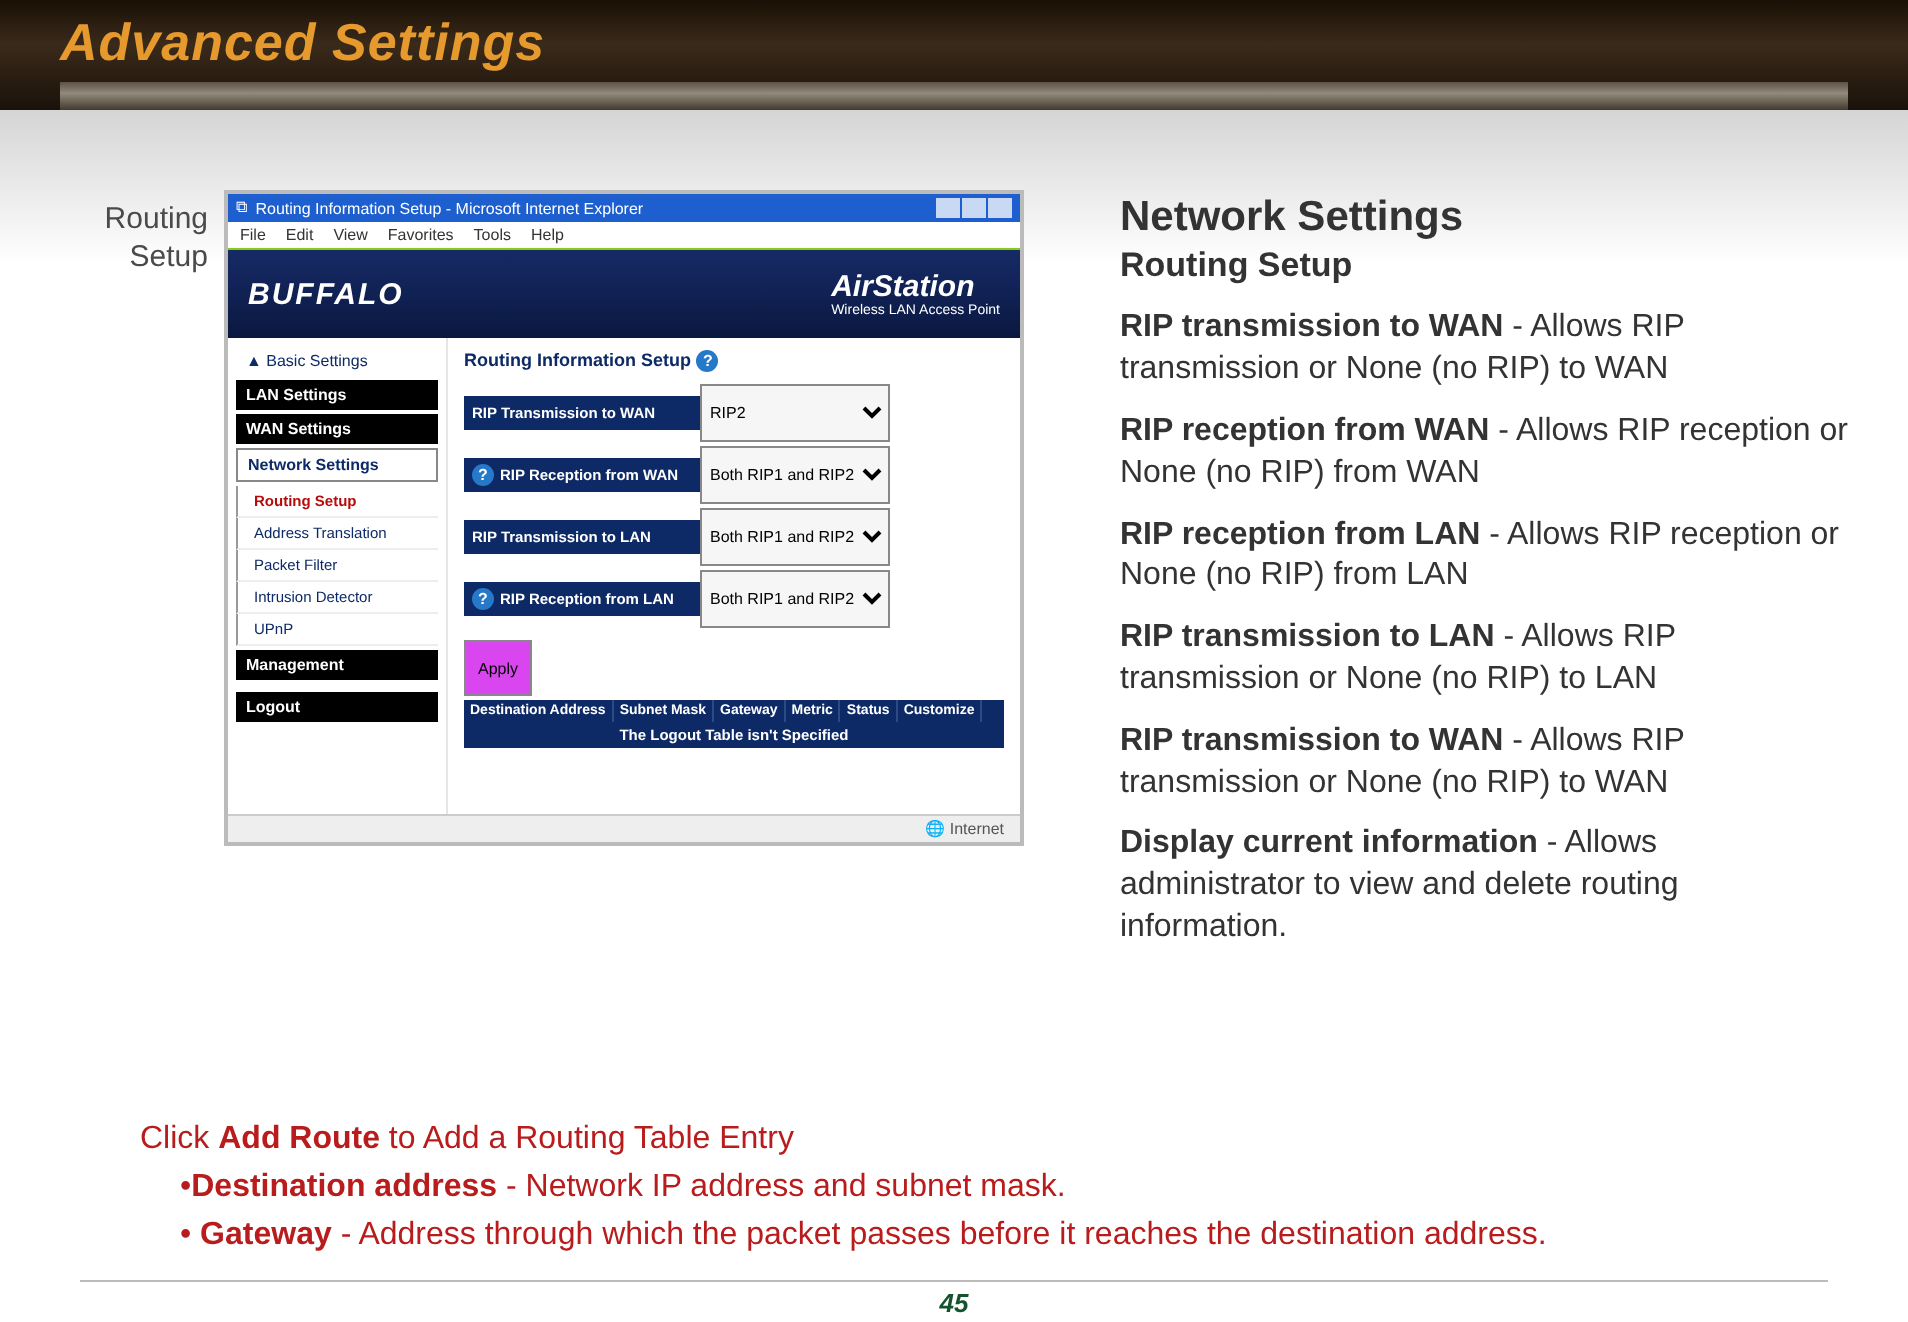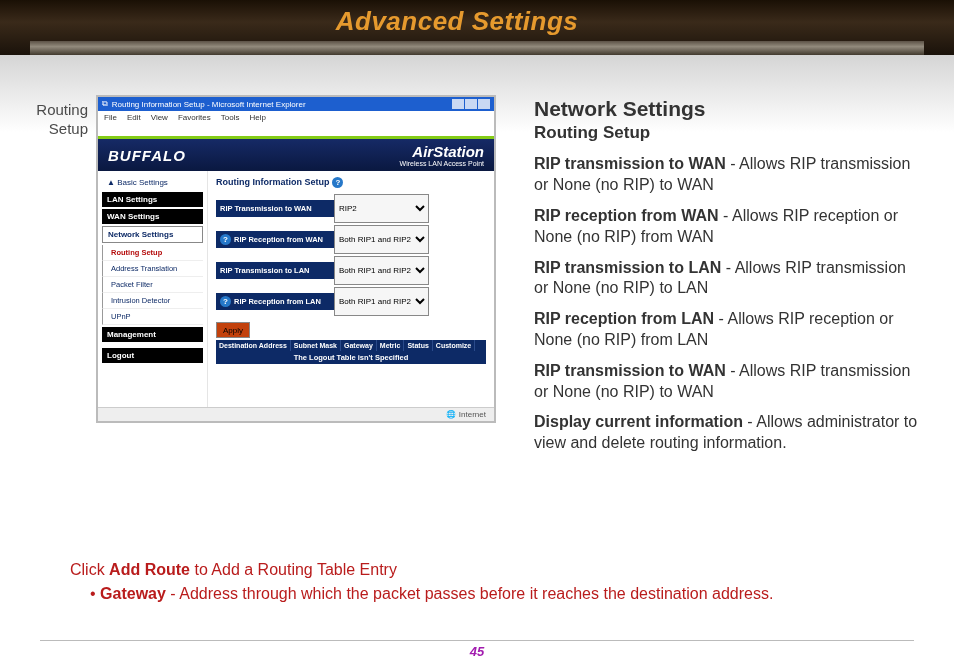--- a/index.html
+++ b/index.html
@@ -11,38 +11,38 @@
     position: relative;
     overflow: hidden;
   }
   .header-band {
     width: 100%;
     background: linear-gradient(to bottom, #1a1005 0%, #3a2a1a 40%, #1a120a 100%);
     padding: 6px 30px 0 30px;
     position: relative;
   }
   .header-title {
-    text-align: center;
+    text-align: left;
     font-style: italic;
     font-weight: bold;
     font-size: 26px;
     color: #e69a2e;
     padding-right: 40px;
     letter-spacing: 0.5px;
   }
   .subband {
     height: 14px;
     width: 100%;
     background: linear-gradient(to bottom, #5c5246 0%, #928a7c 40%, #423a2e 100%);
     margin-top: 4px;
   }
   .content {
     display: flex;
-    padding: 40px 30px 0 20px;
-    gap: 14px;
+    padding: 40px 30px 0 36px;
+    gap: 24px;
   }
   .left-col { width: 500px; display: flex; gap: 8px; }
   .caption {
     font-size: 15px;
     color: #4a4a4a;
     text-align: right;
     width: 68px;
     padding-top: 6px;
     line-height: 1.25;
   }
@@ -53,51 +53,51 @@
     background: #fff;
     position: relative;
     font-size: 9px;
   }
   .ss-titlebar {
     height: 14px; background: #1d5fcf; color:#fff; display:flex; align-items:center; padding:0 4px;
     font-size:8px; gap:4px;
   }
   .ss-titlebar .winbtns{margin-left:auto;display:flex;gap:1px}
   .ss-titlebar .winbtns span{width:12px;height:10px;background:#c9d8f3;display:inline-block}
-  .ss-menubar{height:28px;border-bottom:3px solid #84cc16;font-size:8px;color:#333;display:flex;gap:10px;padding:2px 6px;align-items:flex-start}
-  .ss-brandbar{height:32px;background:linear-gradient(to bottom,#162a66 0%,#0a1840 100%);display:flex;align-items:center;padding:0 10px;color:#fff}
+  .ss-menubar{height:14px;border-bottom:1px solid #84cc16;font-size:8px;color:#333;display:flex;gap:10px;padding:2px 6px;align-items:flex-start}
+  .ss-brandbar{height:44px;background:linear-gradient(to bottom,#162a66 0%,#0a1840 100%);display:flex;align-items:center;padding:0 10px;color:#fff}
   .brand-logo{font-weight:bold;font-style:italic;font-size:15px;letter-spacing:1px}
-  .brand-right{margin-left:auto;text-align:right}
+  .brand-right{margin-left:auto;text-align:left}
   .brand-right .as{font-weight:bold;font-style:italic;font-size:15px}
   .brand-right .sub{font-size:7px;display:block}
   .ss-body{display:flex;height:calc(100% - 14px - 14px - 36px - 14px);background:#fff}
   .ss-sidebar{width:110px;background:#fff;padding:4px;border-right:1px solid #e5e5e5}
   .sb-item{background:#000000;color:#fff;font-size:8px;padding:3px 5px;margin-bottom:2px;font-weight:bold}
   .sb-item.light{background:#fff;color:#0d2a66;border:1px solid #888;font-weight:normal}
   .sb-item.sub{background:#fff;color:#0d2a66;border:none;border-left:1px solid #999;border-bottom:1px solid #eee;padding-left:8px;font-weight:normal;font-size:7.5px;margin-bottom:0}
   .sb-item.sub.active{color:#b50d0d;font-weight:bold}
   .ss-main{flex:1;padding:6px 8px}
   .ris-title{font-weight:bold;color:#0d2a66;font-size:9px;margin-bottom:6px}
   .qicon{display:inline-block;width:11px;height:11px;border-radius:50%;background:#2678c9;color:#fff;text-align:center;font-size:8px;line-height:11px;font-weight:bold;margin-left:3px}
   .form-row{display:flex;align-items:center;margin-bottom:2px}
   .form-row .lbl{width:118px;background:#0d2a66;color:#fff;font-size:7.5px;font-weight:bold;padding:3px 4px;height:17px;display:flex;align-items:center}
   .form-row select{width:95px;height:29px;font-size:8px;border:1px solid #888;background:#f6f6f6}
-  .apply-btn,.small-btn{font-size:8px;border:1px solid #888;background:#c2410c;padding:1px 6px;margin-top:4px;height:16px}
+  .apply-btn,.small-btn{font-size:8px;border:1px solid #888;background:#d946ef;padding:1px 6px;margin-top:4px;height:28px}
   .drt{font-weight:bold;color:#0d2a66;font-size:8.5px;margin-top:20px}
   .tbl-head{background:#0d2a66;color:#fff;font-size:7px;font-weight:bold;display:flex;margin-top:2px}
   .tbl-head span{padding:2px 3px;border-right:1px solid #2a4a8a}
   .tbl-row{background:#0d2a66;color:#fff;font-size:7.5px;text-align:center;padding:2px;font-weight:bold}
   .ss-status{position:absolute;bottom:0;left:0;right:0;height:14px;border-top:1px solid #ccc;background:#eee;font-size:8px;display:flex;align-items:center;justify-content:flex-end;padding:0 8px;color:#555}
   .right-col{flex:1;color:#333;line-height:1.3}
   .right-col h2{font-size:21px;font-weight:bold;margin-bottom:0}
   .right-col .subt{font-size:17px;font-weight:bold;margin-bottom:10px}
   .right-col p{font-size:16px;margin-bottom:10px}
   .bottom-text{position:absolute;left:70px;right:30px;top:558px;font-size:16px;color:#b91c1c;line-height:1.5}
   .footer-line{position:absolute;left:40px;right:40px;top:640px;border-top:1px solid #bbb}
-  .page-num{position:absolute;left:0;right:0;top:644px;text-align:center;color:#a21caf;font-weight:bold;font-style:italic;font-size:13px}
+  .page-num{position:absolute;left:0;right:0;top:644px;text-align:center;color:#14532d;font-weight:bold;font-style:italic;font-size:13px}
 </style>
 </head>
 <body>
 
 <div class="header-band">
   <div class="header-title">Advanced Settings</div>
   <div class="subband"></div>
 </div>
 
 <div class="content">
@@ -180,26 +180,27 @@
       </div>
       <div class="ss-status"><span>🌐</span>&nbsp;<span>Internet</span></div>
     </div>
   </div>
 
   <div class="right-col">
     <h2>Network Settings</h2>
     <div class="subt">Routing Setup</div>
     <p><b>RIP transmission to WAN</b><span> - Allows RIP transmission or None (no RIP) to WAN</span></p>
     <p><b>RIP reception from WAN</b><span> - Allows RIP reception or None (no RIP) from WAN</span></p>
+    <p><b>RIP reception from LAN</b><span> - Allows RIP reception or None (no RIP) from LAN</span></p>
     <p><b>RIP transmission to LAN</b><span> - Allows RIP transmission or None (no RIP) to LAN</span></p>
-    <p><b>RIP reception from LAN</b><span> - Allows RIP reception or None (no RIP) from LAN</span></p>
     <p><b>RIP transmission to WAN</b><span> - Allows RIP transmission or None (no RIP) to WAN</span></p>
     <p><b>Display current information</b><span> - Allows administrator to view and delete routing information.</span></p>
   </div>
 </div>
 
 <div class="bottom-text">
   <div><span>Click </span><b>Add Route</b><span> to Add a Routing Table Entry</span></div>
+  <div style="margin-left:20px">•<b>Destination address</b><span> - Network IP address and subnet mask.</span></div>
   <div style="margin-left:20px">•<b> Gateway</b><span> - Address through which the packet passes before it reaches the destination address.</span></div>
 </div>
 
 <div class="footer-line"></div>
 <div class="page-num">45</div>
 
 </body></html>

